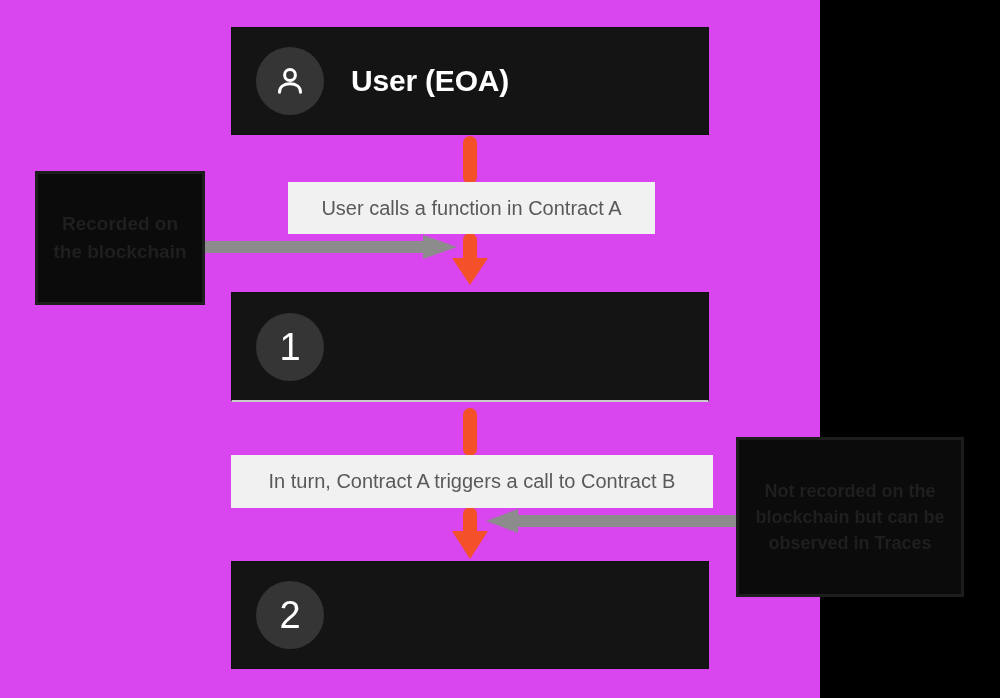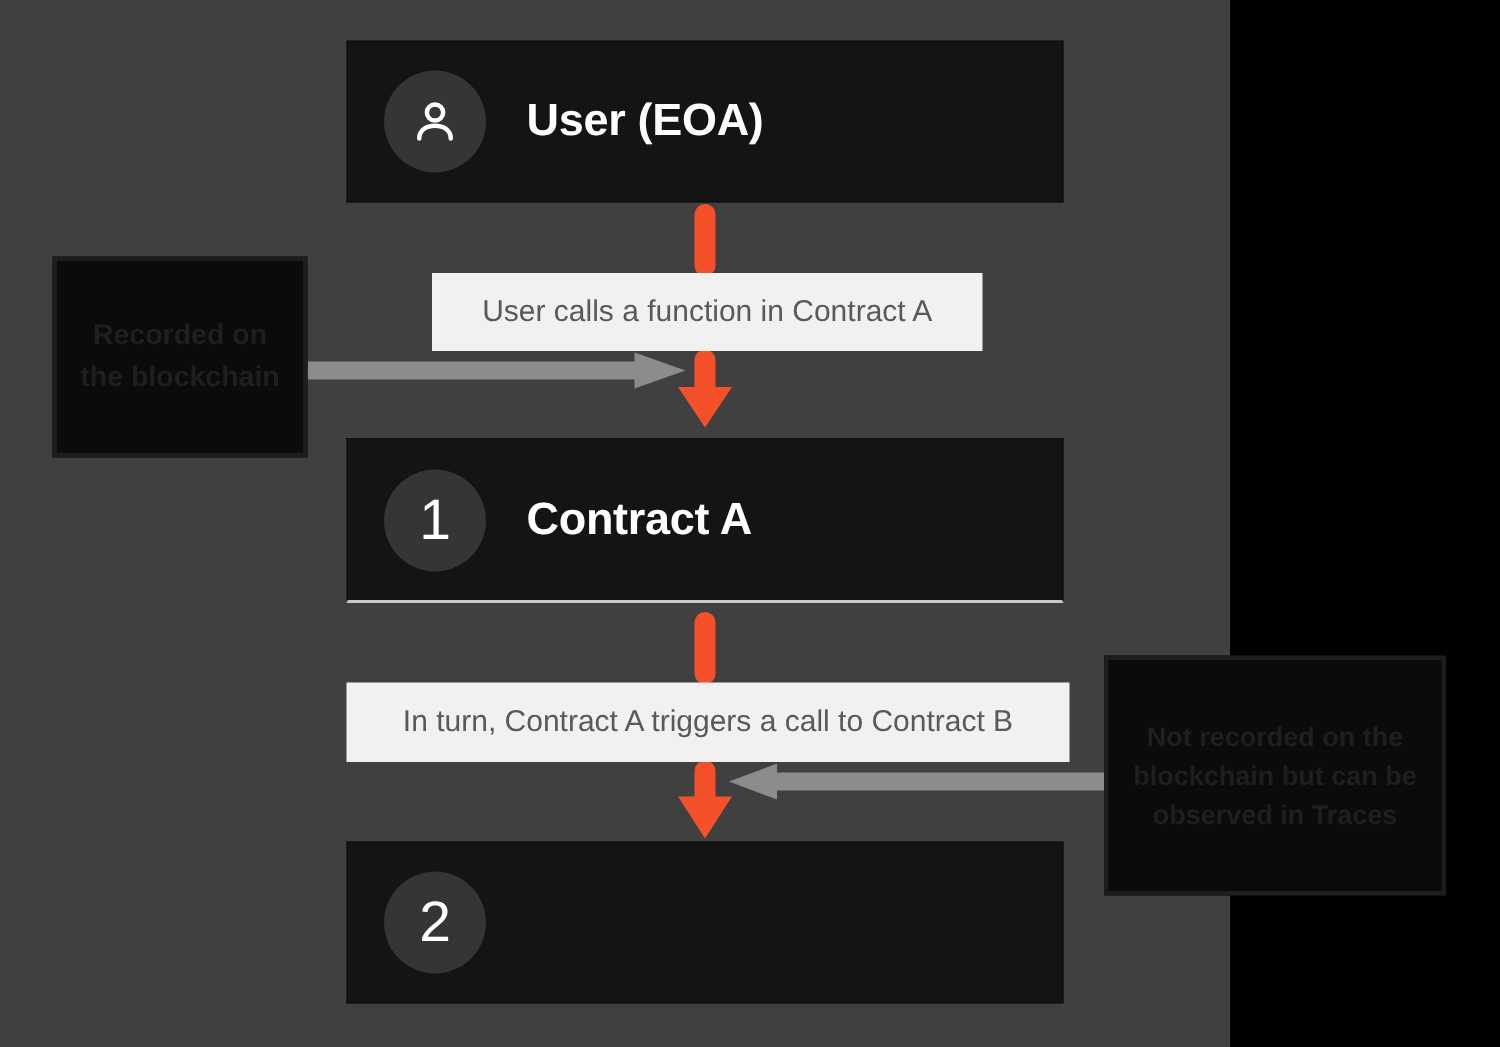--- a/index.html
+++ b/index.html
@@ -14,21 +14,21 @@
     overflow: hidden;
     font-family: "Liberation Sans", sans-serif;
     -webkit-font-smoothing: antialiased;
   }
 
   #canvas {
     position: absolute;
     inset: 0;
     width: 820px;
     height: 698px;
-    background: #404040;
+    background: #d946ef;
   }
 
   
   .node {
     position: absolute;
     left: 231px;
     width: 478px;
     background: #141414;
     box-sizing: border-box;
     display: flex;
@@ -159,21 +159,20 @@
         </svg>
       </span>
     </div>
     <div class="node-title">User (EOA)</div>
   </div>
 
   <div class="node node-a">
     <div class="badge">
       <span class="badge-num">1</span>
     </div>
-    <div class="node-title">Contract A</div>
   </div>
 
   <div class="node node-b">
     <div class="badge">
       <span class="badge-num">2</span>
     </div>
   </div>
 
   <div class="chip chip-1">User calls a function in Contract A</div>
 

